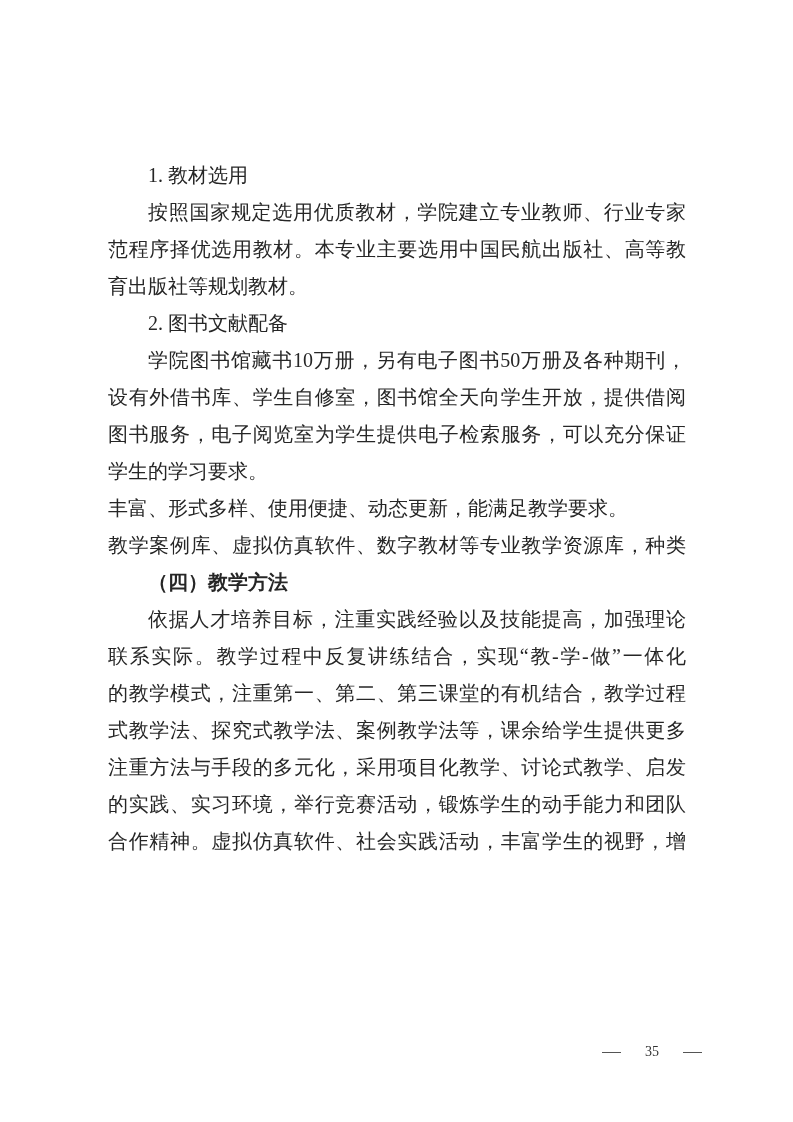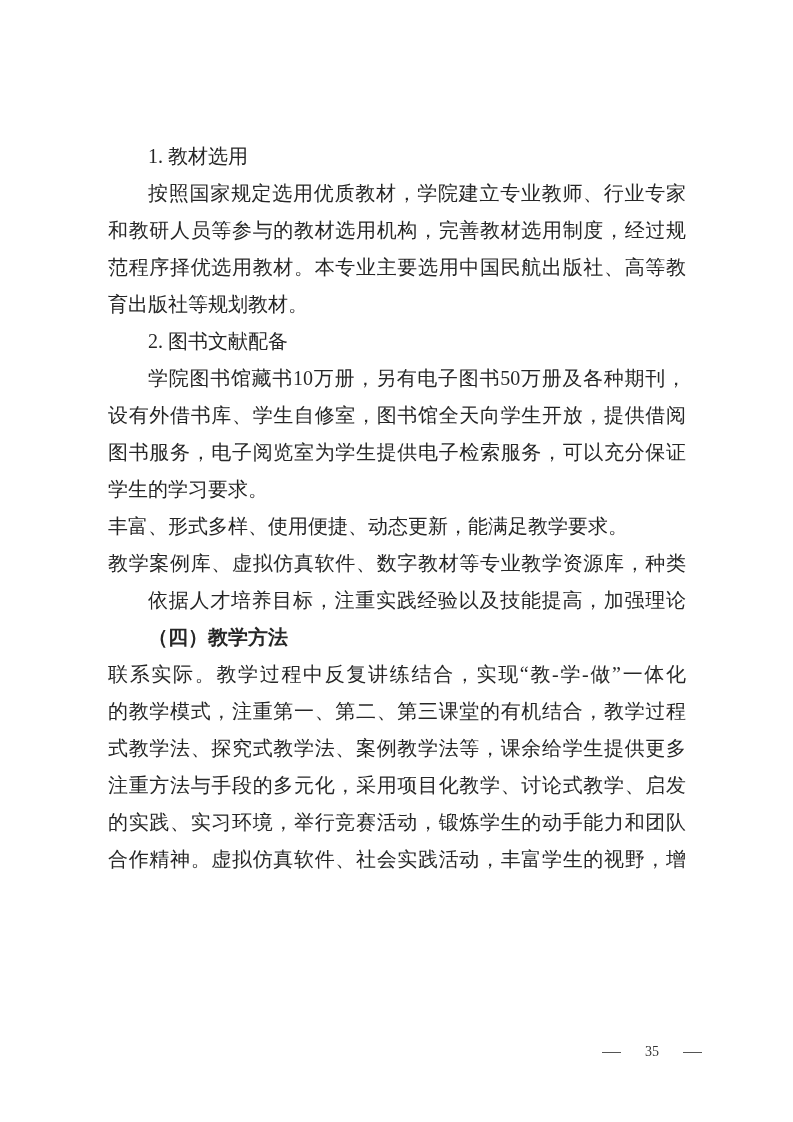--- a/index.html
+++ b/index.html
@@ -8,21 +8,21 @@
       height: 1122px;
       background: #ffffff;
       position: relative;
       overflow: hidden;
       font-family: "Liberation Serif", "DejaVu Serif", serif;
       color: #262626;
     }
     .doc {
       position: absolute;
       left: 108px;
-      top: 138px;
+      top: 157px;
       width: 578px;
       font-size: 20px;
       line-height: 37px;
     }
     .line { height: 37px; white-space: normal; }
     .indent { text-indent: 40px; }
     .justify { text-align: justify; text-align-last: justify; }
     .bold { font-weight: bold; }
     .pagenum {
       position: absolute;
@@ -35,32 +35,31 @@
       color: #333333;
     }
     .dash { display: inline-block; width: 19px; height: 1px; background: #555555; }
   </style>
 </head>
 <body>
 
 <div class="doc">
   <div class="line indent">1. 教材选用</div>
   <div class="line indent justify">按照国家规定选用优质教材，学院建立专业教师、行业专家</div>
-  <div class="line justify">和教研人员等参与的教材选用机构，完善教材选用制度，经过规</div>
   <div class="line justify">范程序择优选用教材。本专业主要选用中国民航出版社、高等教</div>
   <div class="line">育出版社等规划教材。</div>
   <div class="line indent">2. 图书文献配备</div>
   <div class="line indent justify">学院图书馆藏书10万册，另有电子图书50万册及各种期刊，</div>
   <div class="line justify">设有外借书库、学生自修室，图书馆全天向学生开放，提供借阅</div>
   <div class="line justify">图书服务，电子阅览室为学生提供电子检索服务，可以充分保证</div>
   <div class="line">学生的学习要求。</div>
   <div class="line">丰富、形式多样、使用便捷、动态更新，能满足教学要求。</div>
   <div class="line justify">教学案例库、虚拟仿真软件、数字教材等专业教学资源库，种类</div>
+  <div class="line indent bold">（四）教学方法</div>
   <div class="line indent justify">依据人才培养目标，注重实践经验以及技能提高，加强理论</div>
-  <div class="line indent bold">（四）教学方法</div>
   <div class="line justify">联系实际。教学过程中反复讲练结合，实现“教-学-做”一体化</div>
   <div class="line justify">的教学模式，注重第一、第二、第三课堂的有机结合，教学过程</div>
   <div class="line justify">式教学法、探究式教学法、案例教学法等，课余给学生提供更多</div>
   <div class="line justify">注重方法与手段的多元化，采用项目化教学、讨论式教学、启发</div>
   <div class="line justify">的实践、实习环境，举行竞赛活动，锻炼学生的动手能力和团队</div>
   <div class="line justify">合作精神。虚拟仿真软件、社会实践活动，丰富学生的视野，增</div>
 </div>
 
 <div class="pagenum">
   <span class="dash"></span>

